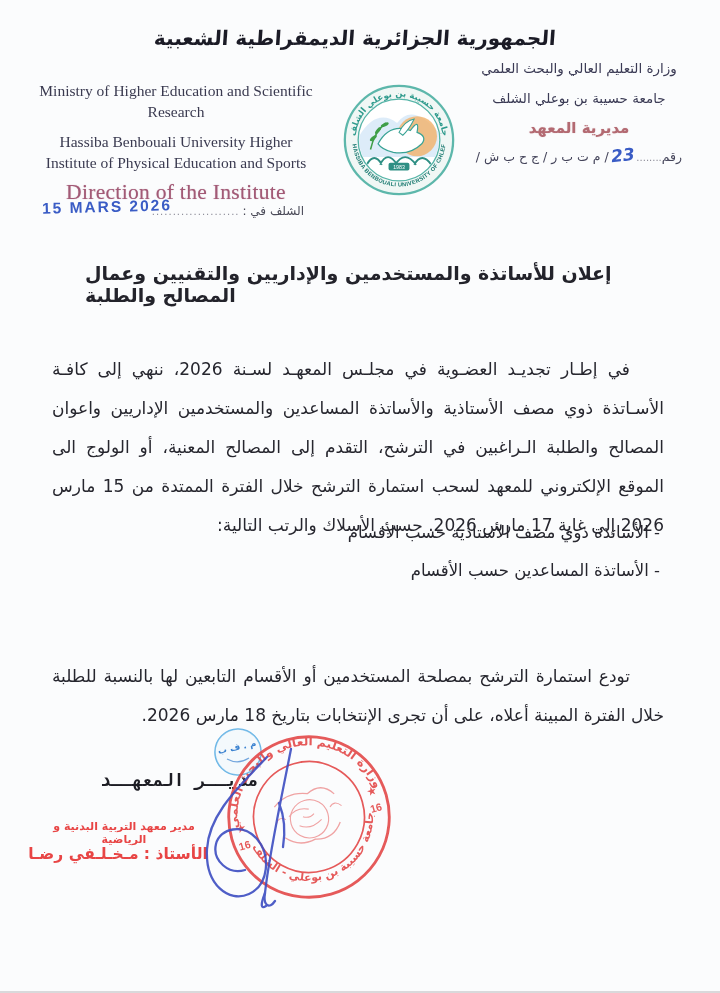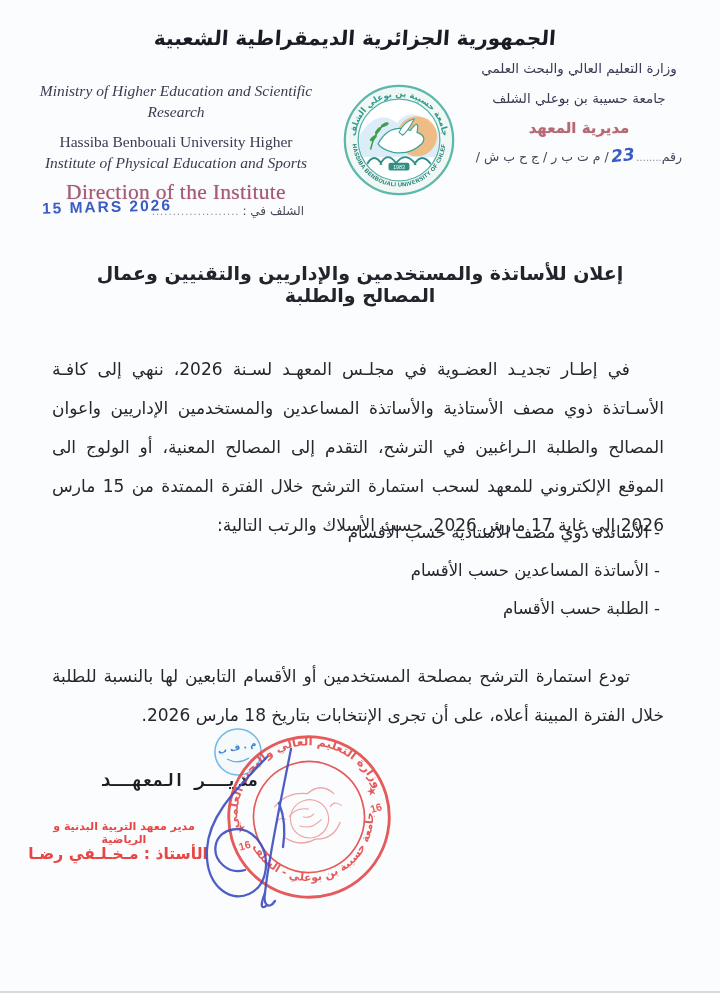--- a/index.html
+++ b/index.html
@@ -14,21 +14,21 @@
   .calligraphy {
     position:absolute; top:26px; left:0; right:10px; text-align:center;
     font-size:20px; font-weight:700; color:#1b1b26; letter-spacing:-0.5px;
     transform:skewX(-4deg);
   }
   .hdr-left {
     position:absolute; left:34px; top:80px; width:284px; text-align:center;
     font-family:"Liberation Serif", serif; font-size:15.5px; line-height:21px;
     color:#3a3a50;
   }
-  .hdr-left .blk { margin-bottom:9px;font-style:italic; }
+  .hdr-left .blk { margin-bottom:9px; }
   .direction-en {
     font-size:21.5px; color:#a25a76; margin-top:6px; letter-spacing:0.3px;
     text-shadow:0 0 1px rgba(162,90,118,.55);
   }
   .date-row { position:absolute; left:34px; top:197px; width:284px; height:28px; }
   .chlef-line {
     position:absolute; right:14px; top:7px; direction:rtl; font-size:12px; color:#4a4a58;
     display:flex; gap:3px; align-items:baseline;
   }
   .chlef-dots { color:#8a8a96; font-size:10px; letter-spacing:1px; }
@@ -48,21 +48,21 @@
   }
   .ref-line { direction:rtl; font-size:12.5px; color:#44445a; margin-top:6px; white-space:nowrap; }
   .ref-dots { color:#8a8a96; font-size:10px; letter-spacing:1px; }
   .ref-number {
     color:#3a5cc5; font-weight:700; font-size:17px; font-style:italic;
     display:inline-block; transform:rotate(-6deg); padding:0 2px;
   }
   .logo-wrap { position:absolute; left:340px; top:83px; width:118px; height:114px; }
   
   .title {
-    position:absolute; top:262px; left:85px; right:85px; direction:rtl; text-align:center;
+    position:absolute; top:262px; left:85px; right:85px; direction:rtl; text-align:left;
     font-size:19px; font-weight:700; color:#23232b;
   }
   .para {
     position:absolute; left:52px; right:56px; direction:rtl; text-align:justify;
     font-size:17px; line-height:39px; color:#26262e; text-indent:34px;
   }
   .para1 { top:350px; }
   .para2 { top:657px; }
   .bullets {
     position:absolute; right:60px; left:88px; top:514px; direction:rtl;
@@ -148,21 +148,20 @@
       <span>رقم</span><span class="ref-dots">........</span><span class="ref-number">23</span><span>/ م ت ب ر / ج ح ب ش /</span>
     </div>
   </div>
 
   <div class="title">إعلان للأساتذة والمستخدمين والإداريين والتقنيين وعمال المصالح والطلبة</div>
   <div class="para para1">في إطـار تجديـد العضـوية في مجلـس المعهـد لسـنة 2026، ننهي إلى كافـة الأسـاتذة ذوي مصف الأستاذية والأساتذة المساعدين والمستخدمين الإداريين واعوان المصالح والطلبة الـراغبين في الترشح، التقدم إلى المصالح المعنية، أو الولوج الى الموقع الإلكتروني للمعهد لسحب استمارة الترشح خلال الفترة الممتدة من 15 مارس 2026 إلى غاية 17 مارس 2026. حسب الأسلاك والرتب التالية:</div>
 
   <div class="bullets">
     <div>- الأساتذة ذوي مصف الأستاذية حسب الأقسام</div>
     <div>- الأساتذة المساعدين حسب الأقسام</div>
-    <div>- الطلبة حسب الأقسام</div>
   </div>
 
   <div class="para para2">تودع استمارة الترشح بمصلحة المستخدمين أو الأقسام التابعين لها بالنسبة للطلبة خلال الفترة المبينة أعلاه، على أن تجرى الإنتخابات بتاريخ 18 مارس 2026.</div>
 
   <div class="sig-title">مديــر المعهــد</div>
   <div class="sig-red-1">مدير معهد التربية البدنية و الرياضية</div>
   <div class="sig-red-2">الأستاذ : مـخـلـفي رضـا</div>
 
   <div class="stamp-blue-small">
     <svg viewBox="0 0 54 54" width="54" height="54">

